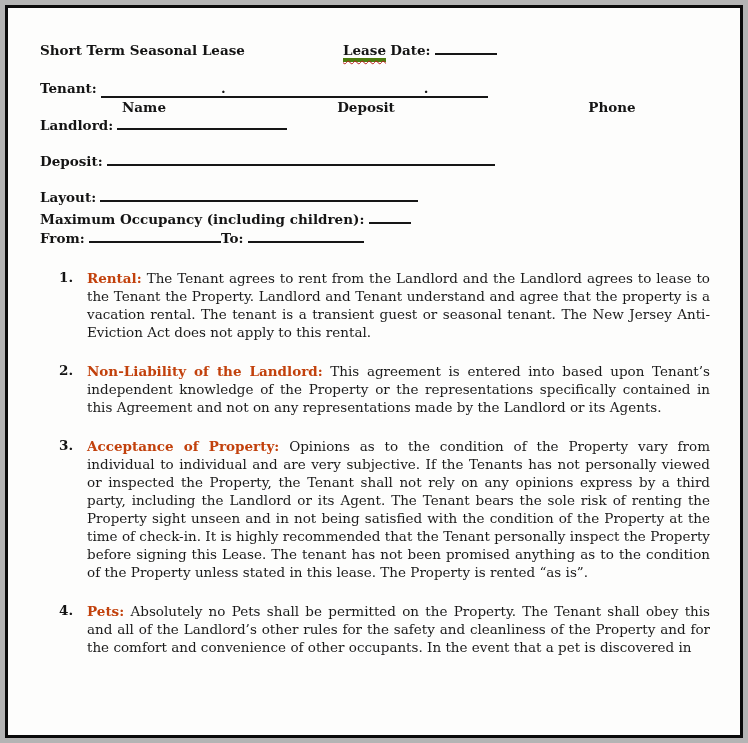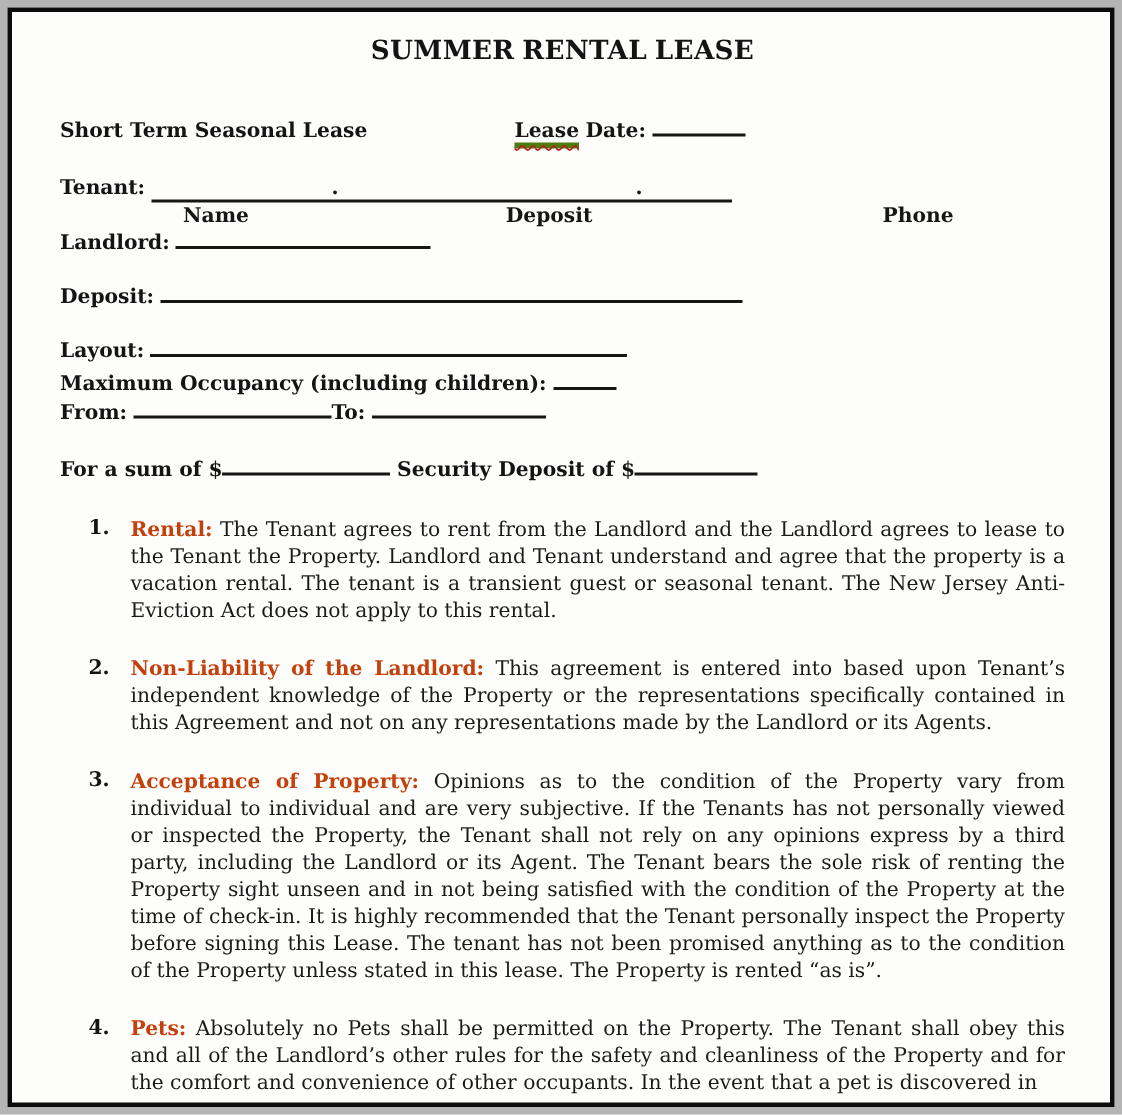--- a/index.html
+++ b/index.html
@@ -30,21 +30,21 @@
     word-spacing:-1px;
     margin-top:6px;
     color:#141414;
   }
   .row{position:relative;height:19px;white-space:nowrap;}
   .lbl{font-weight:bold;color:#141414;}
   .blank{
     display:inline-block;
     border-bottom:2px solid #161616;
   }
-  .hdr-row{margin-top:35px;}
+  .hdr-row{margin-top:24px;}
   .lease-date{position:absolute;left:303px;top:0;}
   .spell-wrap{text-decoration:underline wavy #b91c1c 1px;text-underline-offset:5px;}
   .lease-word{border-bottom:4px solid #4d7c0f;padding-bottom:0px;font-weight:bold;}
   .tenant-row{margin-top:19px;}
   .tenant-line{display:inline-block;border-bottom:2px solid #161616;}
   .tenant-line .sp1{display:inline-block;width:120px;}
   .tenant-line .sp2{display:inline-block;width:198px;}
   .tenant-line .sp3{display:inline-block;width:60px;}
   .dotsep{font-weight:bold;}
   .cols-row{height:18px;}
@@ -83,21 +83,20 @@
     color:#1a1a1a;
   }
   .sec-heading{font-weight:bold;color:#c2410c;}
 </style>
 </head>
 <body>
 
 <div class="paper">
   <div class="content">
 
-    <div class="doc-title">SUMMER RENTAL LEASE</div>
 
     <div class="row hdr-row">
       <span class="lbl">Short Term Seasonal Lease</span>
       <span class="lease-date"><span class="spell-wrap"><span class="lease-word">Lease</span></span>
         <span class="lbl">Date:</span>
         <span class="blank w62"></span></span>
     </div>
 
     <div class="row tenant-row">
       <span class="lbl">Tenant:</span>
@@ -129,24 +128,20 @@
       <span class="lbl">Maximum Occupancy (including children):</span>
       <span class="blank w42"></span>
     </div>
 
     <div class="row from-row">
       <span class="lbl">From:</span>
       <span class="blank w132"></span><span class="lbl">To:</span>
       <span class="blank w116"></span>
     </div>
 
-    <div class="row sum-row">
-      <span class="lbl">For a sum of $</span><span class="blank w112"></span>
-      <span class="lbl">Security Deposit of $</span><span class="blank w82"></span>
-    </div>
 
     <div class="sections">
 
       <div class="sec">
         <div class="sec-num">1.</div>
         <div class="sec-text">
           <span class="sec-heading">Rental:</span>
           <span>The Tenant agrees to rent from the Landlord and the Landlord agrees to lease to the Tenant the Property. Landlord and Tenant understand and agree that the property is a vacation rental. The tenant is a transient guest or seasonal tenant. The New Jersey Anti-Eviction Act does not apply to this rental.</span>
         </div>
       </div>

